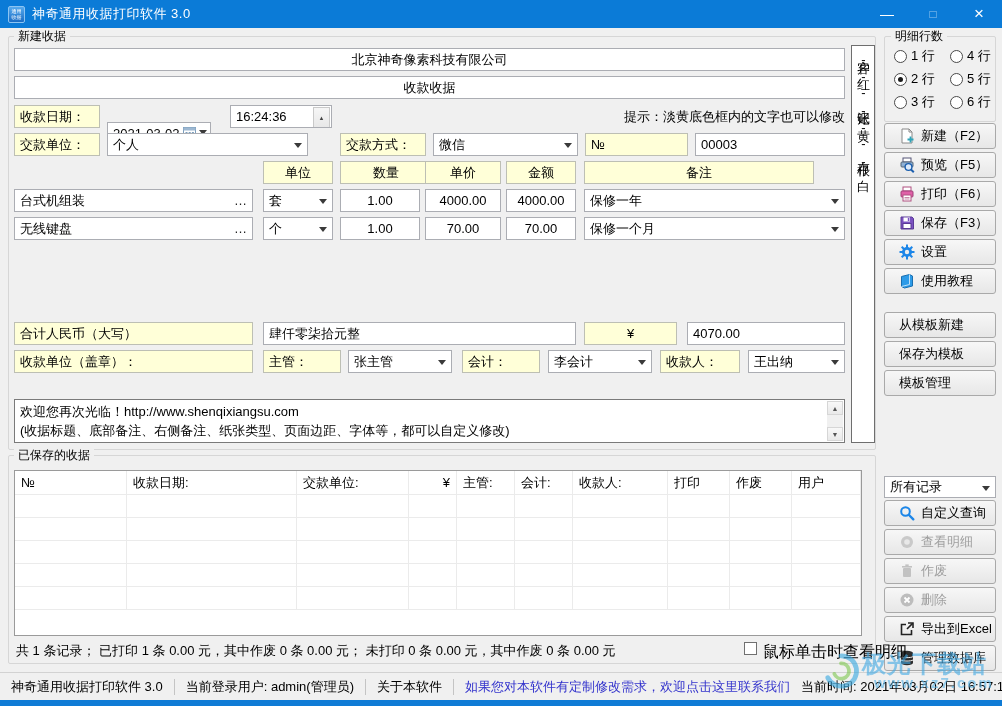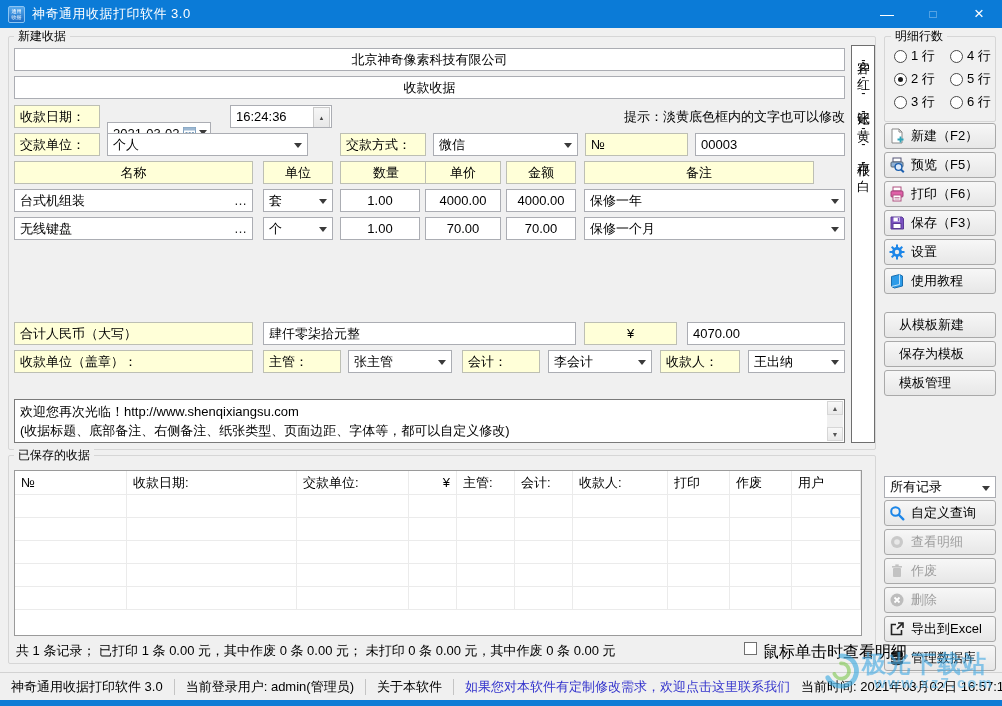--- a/index.html
+++ b/index.html
@@ -25,21 +25,21 @@
 .wic{text-align:center}
 .wir{text-align:center}
 .combo{position:absolute;background:#fff;border:1px solid #abadb3;height:23px;line-height:21px;padding:0 18px 0 5px;overflow:hidden;white-space:nowrap}
 .carr{position:absolute;right:5px;top:9px;width:0;height:0;border:4px solid transparent;border-top:5px solid #3a3a3a}
 .dots{position:absolute;right:4px;top:0;line-height:21px;color:#222;letter-spacing:1px}
 
 .spin{position:absolute;right:1px;top:1px;width:17px;height:19px;display:flex;flex-direction:column}
 .spb{flex:1;border:1px solid #c9c9c9;background:linear-gradient(#f6f6f6,#e6e6e6);font-size:6px;color:#444;display:flex;align-items:center;justify-content:center}
 .dicons{position:absolute;right:3px;top:3px;display:flex;align-items:center;gap:3px}
 
-.btn{position:absolute;left:884px;width:112px;height:26px;background:linear-gradient(#f7f7f7,#e7e7e7);border:1px solid #a9a9a9;border-radius:3px;display:flex;align-items:center;padding-left:4px;gap:6px;font-size:13px;white-space:nowrap;overflow:hidden}
+.btn{position:absolute;left:884px;width:112px;height:26px;background:linear-gradient(#f7f7f7,#e7e7e7);border:1px solid #a9a9a9;border-radius:3px;display:flex;align-items:center;padding-left:14px;gap:6px;font-size:13px;white-space:nowrap;overflow:hidden}
 .btn.plain{padding-left:14px}
 .btn.dis{color:#9e9e9e}
 .ico{width:16px;height:16px;flex:0 0 16px;display:inline-flex}
 
 .rad{position:absolute;display:flex;align-items:center;gap:4px;font-size:13px;white-space:nowrap}
 .rc{width:13px;height:13px;border:1px solid #4a4a4a;border-radius:50%;background:#fff;position:relative;flex:0 0 13px}
 .rad.on .rc::after{content:"";position:absolute;left:3px;top:3px;width:5px;height:5px;background:#1a1a1a;border-radius:50%}
 .chk{width:13px;height:13px;border:1px solid #707070;background:#fff;display:inline-block;vertical-align:-2px;margin-right:6px}
 
 .notearea{position:absolute;left:14px;top:399px;width:831px;height:44px;background:#fff;border:1px solid #7a7a7a;font-size:13px;line-height:19px;padding:2px 22px 2px 5px;overflow:hidden}
@@ -123,21 +123,20 @@
   <div class="combo" style="left:107px;top:133px;width:201px">
     <span>个人</span><span class="carr"></span>
   </div>
   <div class="yl" style="left:340px;top:133px;width:86px">交款方式：</div>
   <div class="combo" style="left:433px;top:133px;width:145px">
     <span>微信</span><span class="carr"></span>
   </div>
   <div class="yl" style="left:585px;top:133px;width:103px">№</div>
   <div class="wi" style="left:695px;top:133px;width:150px">00003</div>
 
-  <div class="yl ylc" style="left:14px;top:161px;width:239px">名称</div>
   <div class="yl ylc" style="left:263px;top:161px;width:70px">单位</div>
   <div class="yl ylc" style="left:340px;top:161px;width:92px">数量</div>
   <div class="yl ylc" style="left:425px;top:161px;width:76px">单价</div>
   <div class="yl ylc" style="left:506px;top:161px;width:70px">金额</div>
   <div class="yl ylc" style="left:584px;top:161px;width:230px">备注</div>
 
   <div class="wi" style="left:14px;top:189px;width:239px;padding-right:20px">
     <span>台式机组装</span>
     <span class="dots">…</span>
   </div>

